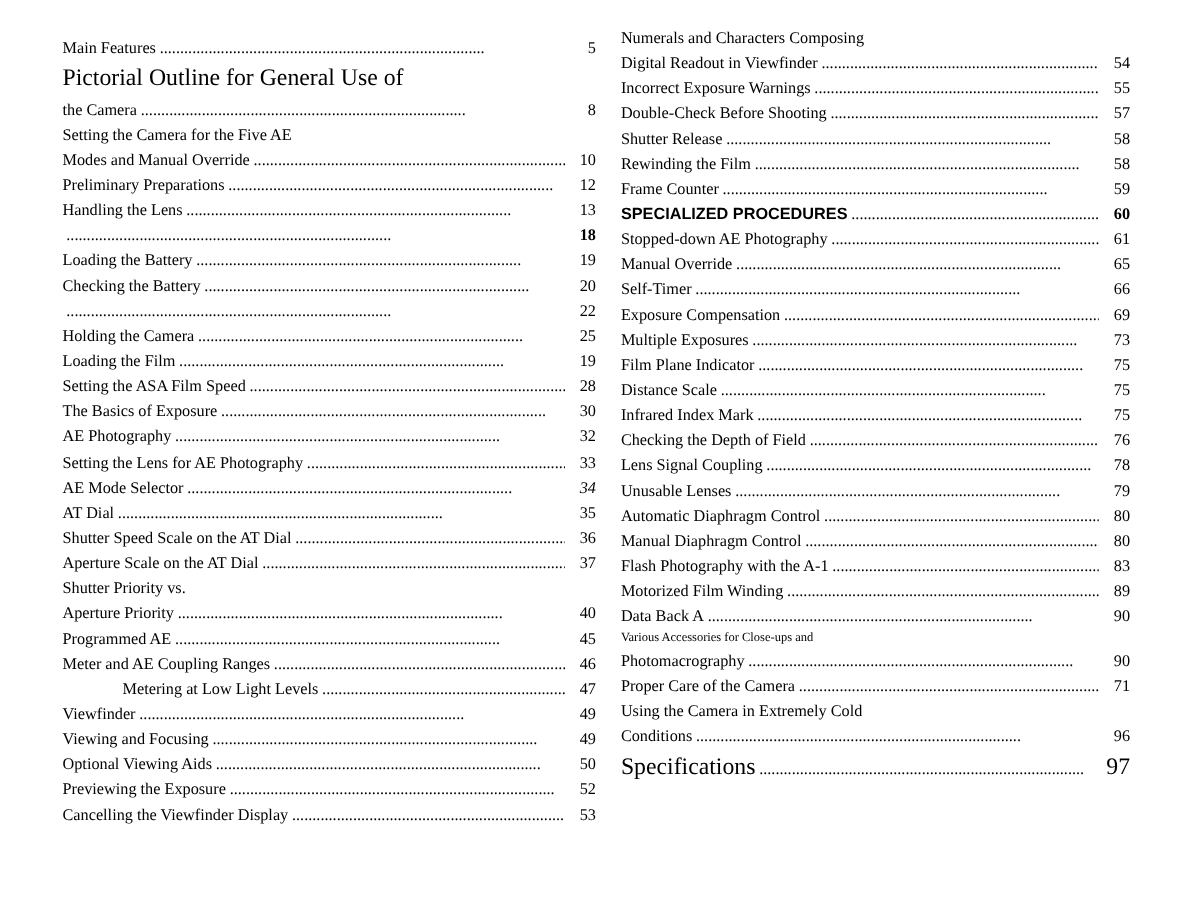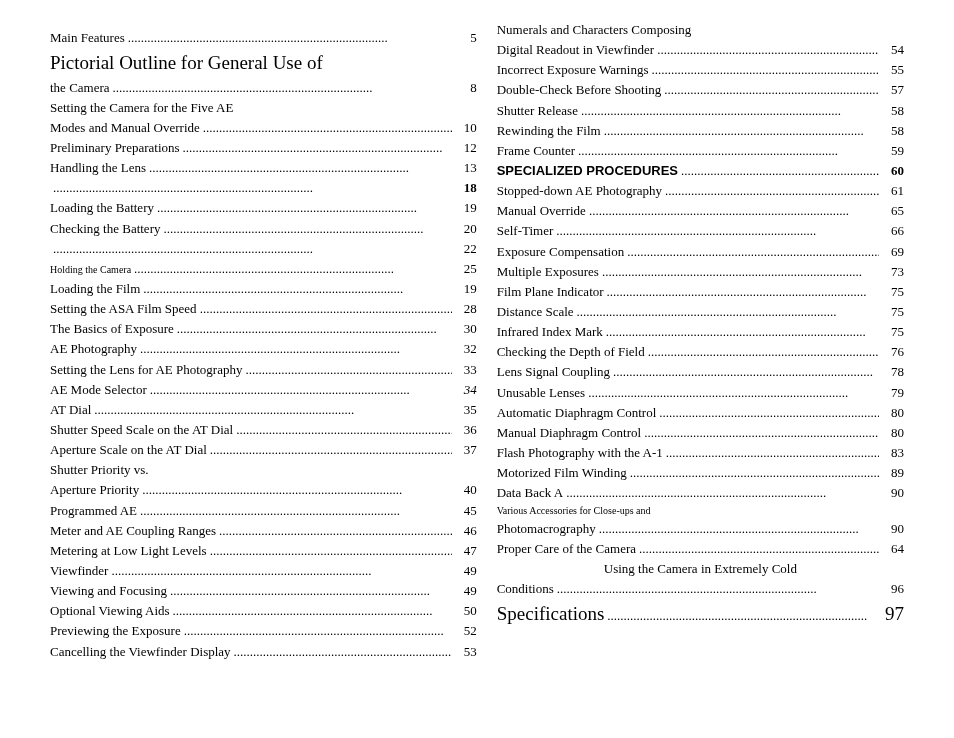--- a/index.html
+++ b/index.html
@@ -92,21 +92,21 @@
         <div style="display: flex; align-items: baseline; line-height: 1.55;">
           <span style="font-size: 13px;">Checking the Battery</span>
           <span style="flex: 1 1 0%; overflow: hidden; white-space: nowrap; margin: 0px 3px; font-size: 13px;">................................................................................</span>
           <span style="min-width: 22px; text-align: right; font-size: 13px;">20</span>
         </div>
         <div style="display: flex; align-items: baseline; line-height: 1.55;">
           <span style="flex: 1 1 0%; overflow: hidden; white-space: nowrap; margin: 0px 3px; font-size: 13px;">................................................................................</span>
           <span style="min-width: 22px; text-align: right; font-size: 13px;">22</span>
         </div>
         <div style="display: flex; align-items: baseline; line-height: 1.55;">
-          <span style="font-size: 10px;">Holding the Camera</span>
+          <span style="font-size: 13px;">Holding the Camera</span>
           <span style="flex: 1 1 0%; overflow: hidden; white-space: nowrap; margin: 0px 3px; font-size: 13px;">................................................................................</span>
           <span style="min-width: 22px; text-align: right; font-size: 13px;">25</span>
         </div>
         <div style="display: flex; align-items: baseline; line-height: 1.55;">
           <span style="font-size: 13px;">Loading the Film</span>
           <span style="flex: 1 1 0%; overflow: hidden; white-space: nowrap; margin: 0px 3px; font-size: 13px;">................................................................................</span>
           <span style="min-width: 22px; text-align: right; font-size: 13px;">19</span>
         </div>
         <div style="display: flex; align-items: baseline; line-height: 1.55;">
           <span style="font-size: 13px;">Setting the ASA Film Speed</span>
@@ -159,21 +159,21 @@
         <div style="display: flex; align-items: baseline; line-height: 1.55;">
           <span style="font-size: 13px;">Programmed AE</span>
           <span style="flex: 1 1 0%; overflow: hidden; white-space: nowrap; margin: 0px 3px; font-size: 13px;">................................................................................</span>
           <span style="min-width: 22px; text-align: right; font-size: 13px;">45</span>
         </div>
         <div style="display: flex; align-items: baseline; line-height: 1.55;">
           <span style="font-size: 13px;">Meter and AE Coupling Ranges</span>
           <span style="flex: 1 1 0%; overflow: hidden; white-space: nowrap; margin: 0px 3px; font-size: 13px;">................................................................................</span>
           <span style="min-width: 22px; text-align: right; font-size: 13px;">46</span>
         </div>
-        <div style="display: flex; align-items: baseline; line-height: 1.55;">
+        <div style="display: flex; align-items: baseline; line-height: 1.55; margin-left: 48px;">
           <span style="font-size: 13px;">Metering at Low Light Levels</span>
           <span style="flex: 1 1 0%; overflow: hidden; white-space: nowrap; margin: 0px 3px; font-size: 13px;">................................................................................</span>
           <span style="min-width: 22px; text-align: right; font-size: 13px;">47</span>
         </div>
         <div style="display: flex; align-items: baseline; line-height: 1.55;">
           <span style="font-size: 13px;">Viewfinder</span>
           <span style="flex: 1 1 0%; overflow: hidden; white-space: nowrap; margin: 0px 3px; font-size: 13px;">................................................................................</span>
           <span style="min-width: 22px; text-align: right; font-size: 13px;">49</span>
         </div>
         <div style="display: flex; align-items: baseline; line-height: 1.55;">
@@ -322,23 +322,23 @@
           <span style="font-size: 10px;">Various Accessories for Close-ups and</span>
         </div>
         <div style="display: flex; align-items: baseline; line-height: 1.55;">
           <span style="font-size: 13px; margin-left: 0px;">Photomacrography</span>
           <span style="flex: 1 1 0%; overflow: hidden; white-space: nowrap; margin: 0px 3px; font-size: 13px;">................................................................................</span>
           <span style="min-width: 22px; text-align: right; font-size: 13px;">90</span>
         </div>
         <div style="display: flex; align-items: baseline; line-height: 1.55;">
           <span style="font-size: 13px;">Proper Care of the Camera</span>
           <span style="flex: 1 1 0%; overflow: hidden; white-space: nowrap; margin: 0px 3px; font-size: 13px;">................................................................................</span>
-          <span style="min-width: 22px; text-align: right; font-size: 13px;">64</span>
-        </div>
-        <div style="display: flex; align-items: baseline; line-height: 1.55; justify-content: center;">
+          <span style="min-width: 22px; text-align: right; font-size: 13px;">71</span>
+        </div>
+        <div style="display: flex; align-items: baseline; line-height: 1.55;">
           <span style="font-size: 13px;">Using the Camera in Extremely Cold</span>
         </div>
         <div style="display: flex; align-items: baseline; line-height: 1.55;">
           <span style="font-size: 13px; margin-left: 0px;">Conditions</span>
           <span style="flex: 1 1 0%; overflow: hidden; white-space: nowrap; margin: 0px 3px; font-size: 13px;">................................................................................</span>
           <span style="min-width: 22px; text-align: right; font-size: 13px;">96</span>
         </div>
         <div style="display: flex; align-items: baseline; line-height: 1.55;">
           <span style="font-size: 19px; font-family: &quot;Times New Roman&quot;, Times, serif;">Specifications</span>
           <span style="flex: 1 1 0%; overflow: hidden; white-space: nowrap; margin: 0px 3px; font-size: 13px;">................................................................................</span>

